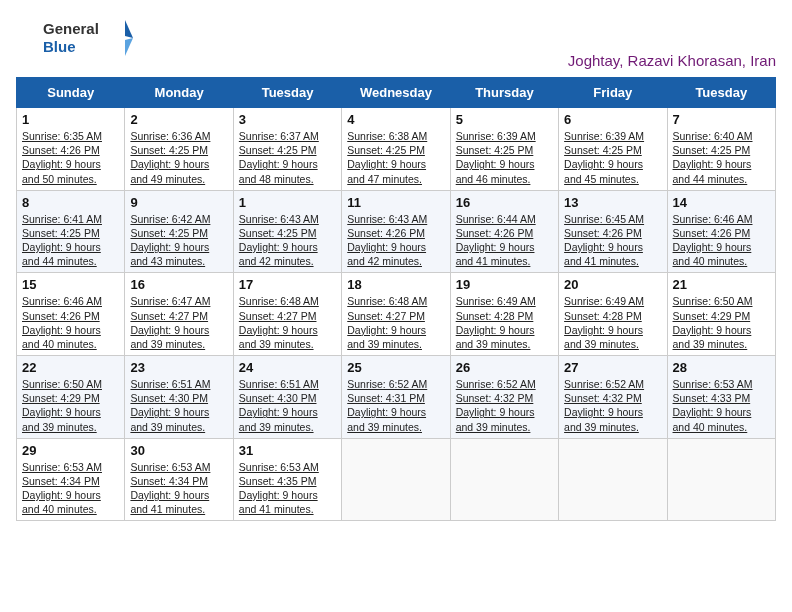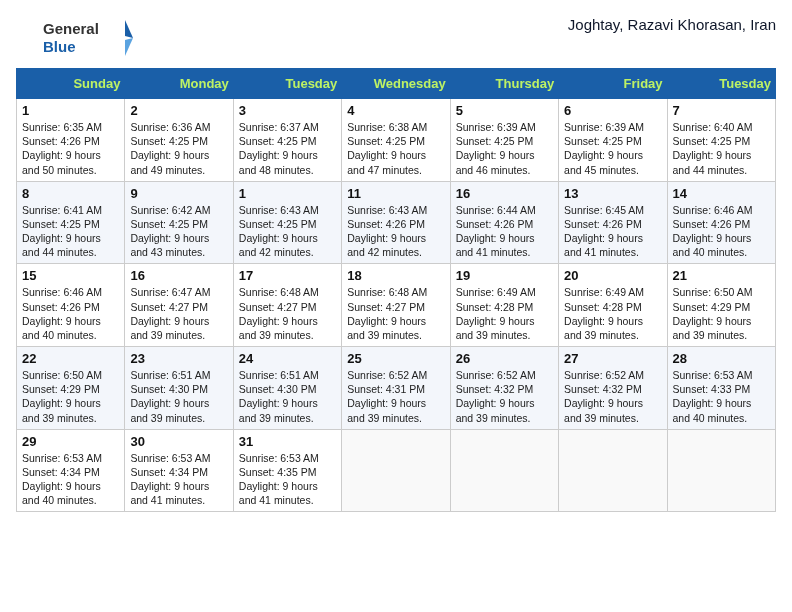--- a/index.html
+++ b/index.html
@@ -29,34 +29,35 @@
       text-align: right;
     }
     .title-block h1 {
       font-size: 32px;
       font-weight: bold;
       color: #222;
     }
     .title-block h2 {
       font-size: 15px;
       font-weight: normal;
-      color: #0f172a;
+      color: #701a75;
+      margin-top: 36px;
     }
     .calendar {
       width: 100%;
       border-collapse: collapse;
       font-size: 11px;
     }
     .calendar thead tr th {
       background: #1a5fa8;
-      color: #bef264;
+      color: #ffffff;
       font-weight: bold;
       font-size: 13px;
       padding: 7px 4px;
-      text-align: right;
+      text-align: center;
       border: 1px solid #1a5fa8;
     }
     .calendar tbody tr td {
       border: 1px solid #ccc;
       vertical-align: top;
       padding: 4px 5px;
       width: 108px;
       height: 80px;
       background: #fff;
     }
@@ -67,20 +68,21 @@
       font-weight: bold;
       font-size: 13px;
       display: block;
       margin-bottom: 2px;
       color: #111;
     }
     .day-info {
       color: #222;
       font-size: 10.5px;
       line-height: 1.35;
+      text-decoration: underline;
     }
     .empty-cell {
       background: #f9f9f9 !important;
     }
   </style>
 </head>
 <body>
 
 <div class="header">
   <div class="logo">

